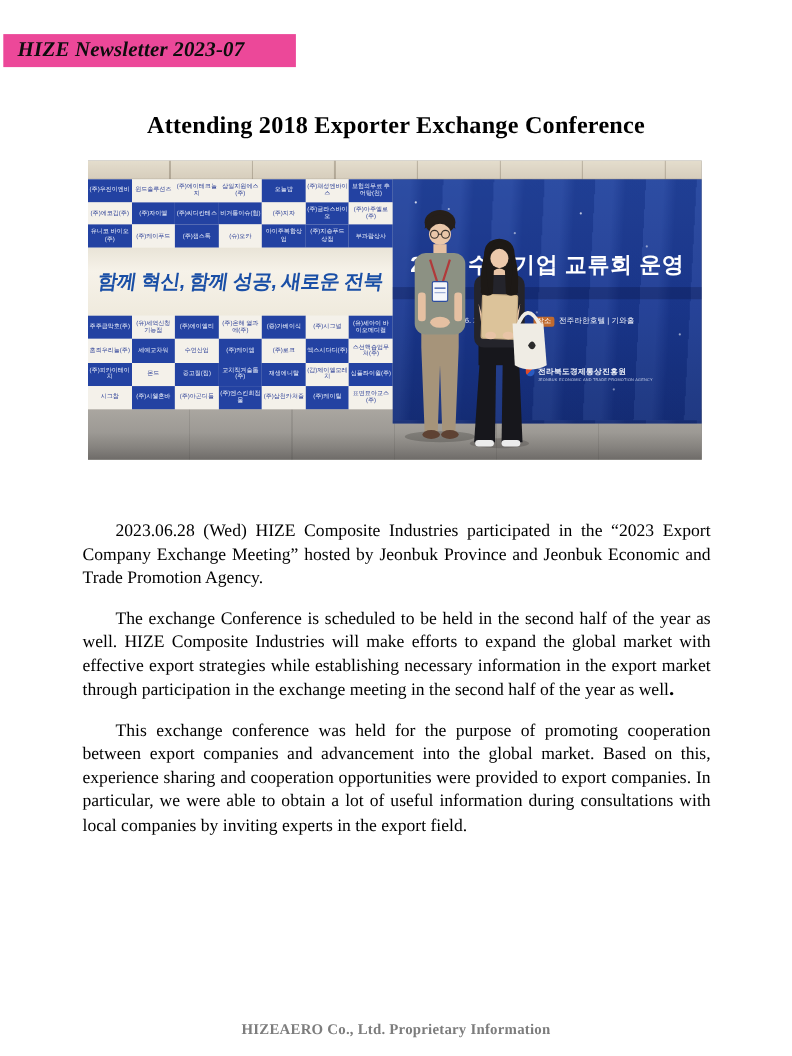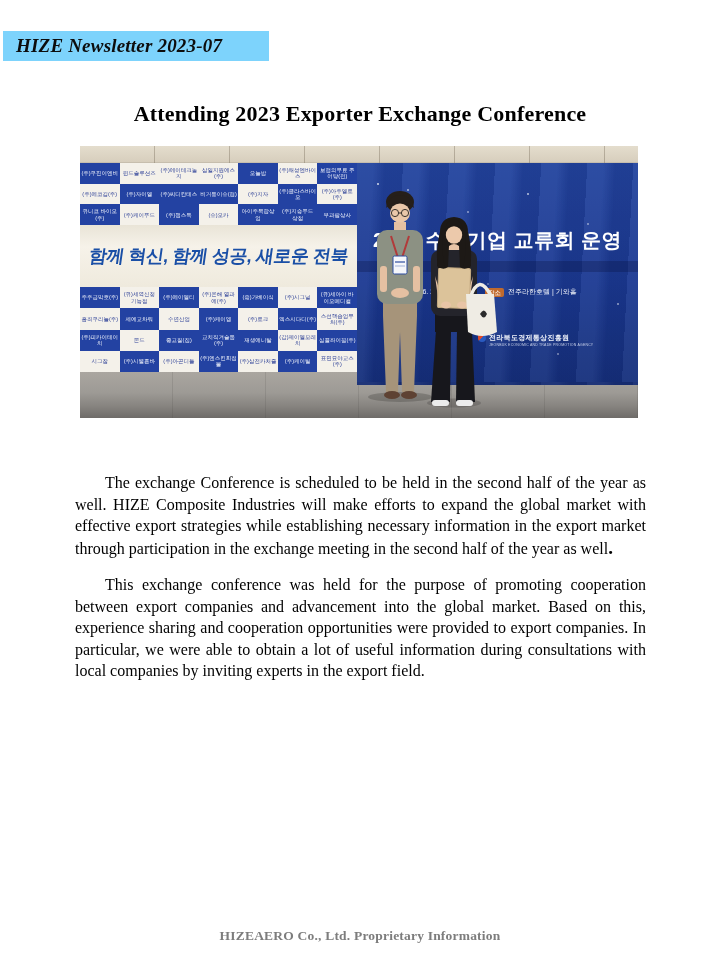--- a/index.html
+++ b/index.html
@@ -2,21 +2,21 @@
 <html><head>
 <meta charset="utf-8">
 <style>
   * { margin:0; padding:0; box-sizing:border-box; }
   html,body { width:720px; height:960px; }
   body { background:#ffffff; font-family:"Liberation Serif", serif; color:#000; }
   .page { position:relative; width:720px; height:960px; background:#ffffff; overflow:hidden; }
 
   
   .header-bar { position:absolute; left:3px; top:31px; width:266px; height:30px;
-    background:#7dd3fc; display:flex; align-items:center; padding-left:13px; }
+    background:#ec4899; display:flex; align-items:center; padding-left:13px; }
   .header-bar .hdr-text { font-size:19px; font-weight:bold; font-style:italic; color:#0d0d0d; letter-spacing:.2px; }
 
   
   .article-title { position:absolute; top:101px; left:0; width:720px; text-align:center;
     font-size:22px; font-weight:bold; letter-spacing:.2px; }
 
   
   .photo { position:absolute; left:80px; top:146px; width:558px; height:272px; overflow:hidden;
     background:#9a9792; }
   .wall { position:absolute; left:0; top:0; width:558px; height:17px;
@@ -84,21 +84,21 @@
 </style>
 </head>
 <body>
 
 <div class="page">
 
   <div class="header-bar">
     <span class="hdr-text">HIZE Newsletter 2023-07</span>
   </div>
 
-  <div class="article-title">Attending 2023 Exporter Exchange Conference</div>
+  <div class="article-title">Attending 2018 Exporter Exchange Conference</div>
 
   <figure class="photo">
     <div class="wall"></div>
     <div class="floor"></div>
 
     <div class="backdrop-left">
       <div class="checker checker-top">
           <div class="tile tile-b">(주)우진이엔비</div>
           <div class="tile tile-w">윈드솔루션즈</div>
           <div class="tile tile-w">(주)에이테크놀지</div>
@@ -220,18 +220,19 @@
         <path d="M360,86 Q360,72 374,71 Q388,72 388,86 L391,120 Q385,125 380,121 L379,100 Q374,96 369,100 L368,121 Q363,125 357,120 Z" fill="#1d1916"></path>
         <ellipse cx="374" cy="89" rx="8.2" ry="8.8" fill="#ecc9ab"></ellipse>
         <path d="M365,85 Q366,74 374,73 Q382,74 383,85 Q378,78 374,79 Q370,78 365,85 Z" fill="#1d1916"></path>
         <path d="M360,86 Q355,106 358,122 L365,122 Q361,104 363,90 Z" fill="#1d1916"></path>
         <path d="M388,86 Q393,106 390,122 L383,122 Q387,104 385,90 Z" fill="#1d1916"></path>
       </g>
     </svg>
   </figure>
 
   <div class="body-text">
+    <p>2023.06.28 (Wed) HIZE Composite Industries participated in the “2023 Export Company Exchange Meeting” hosted by Jeonbuk Province and Jeonbuk Economic and Trade Promotion Agency.</p>
     <p><span>The exchange Conference is scheduled to be held in the second half of the year as well. HIZE Composite Industries will make efforts to expand the global market with effective export strategies while establishing necessary information in the export market through participation in the exchange meeting in the second half of the year as well</span><span class="end-dot">.</span></p>
     <p>This exchange conference was held for the purpose of promoting cooperation between export companies and advancement into the global market. Based on this, experience sharing and cooperation opportunities were provided to export companies. In particular, we were able to obtain a lot of useful information during consultations with local companies by inviting experts in the export field.</p>
   </div>
 
   <div class="page-footer">HIZEAERO Co., Ltd. Proprietary Information</div>
 </div>
 
 </body></html>

